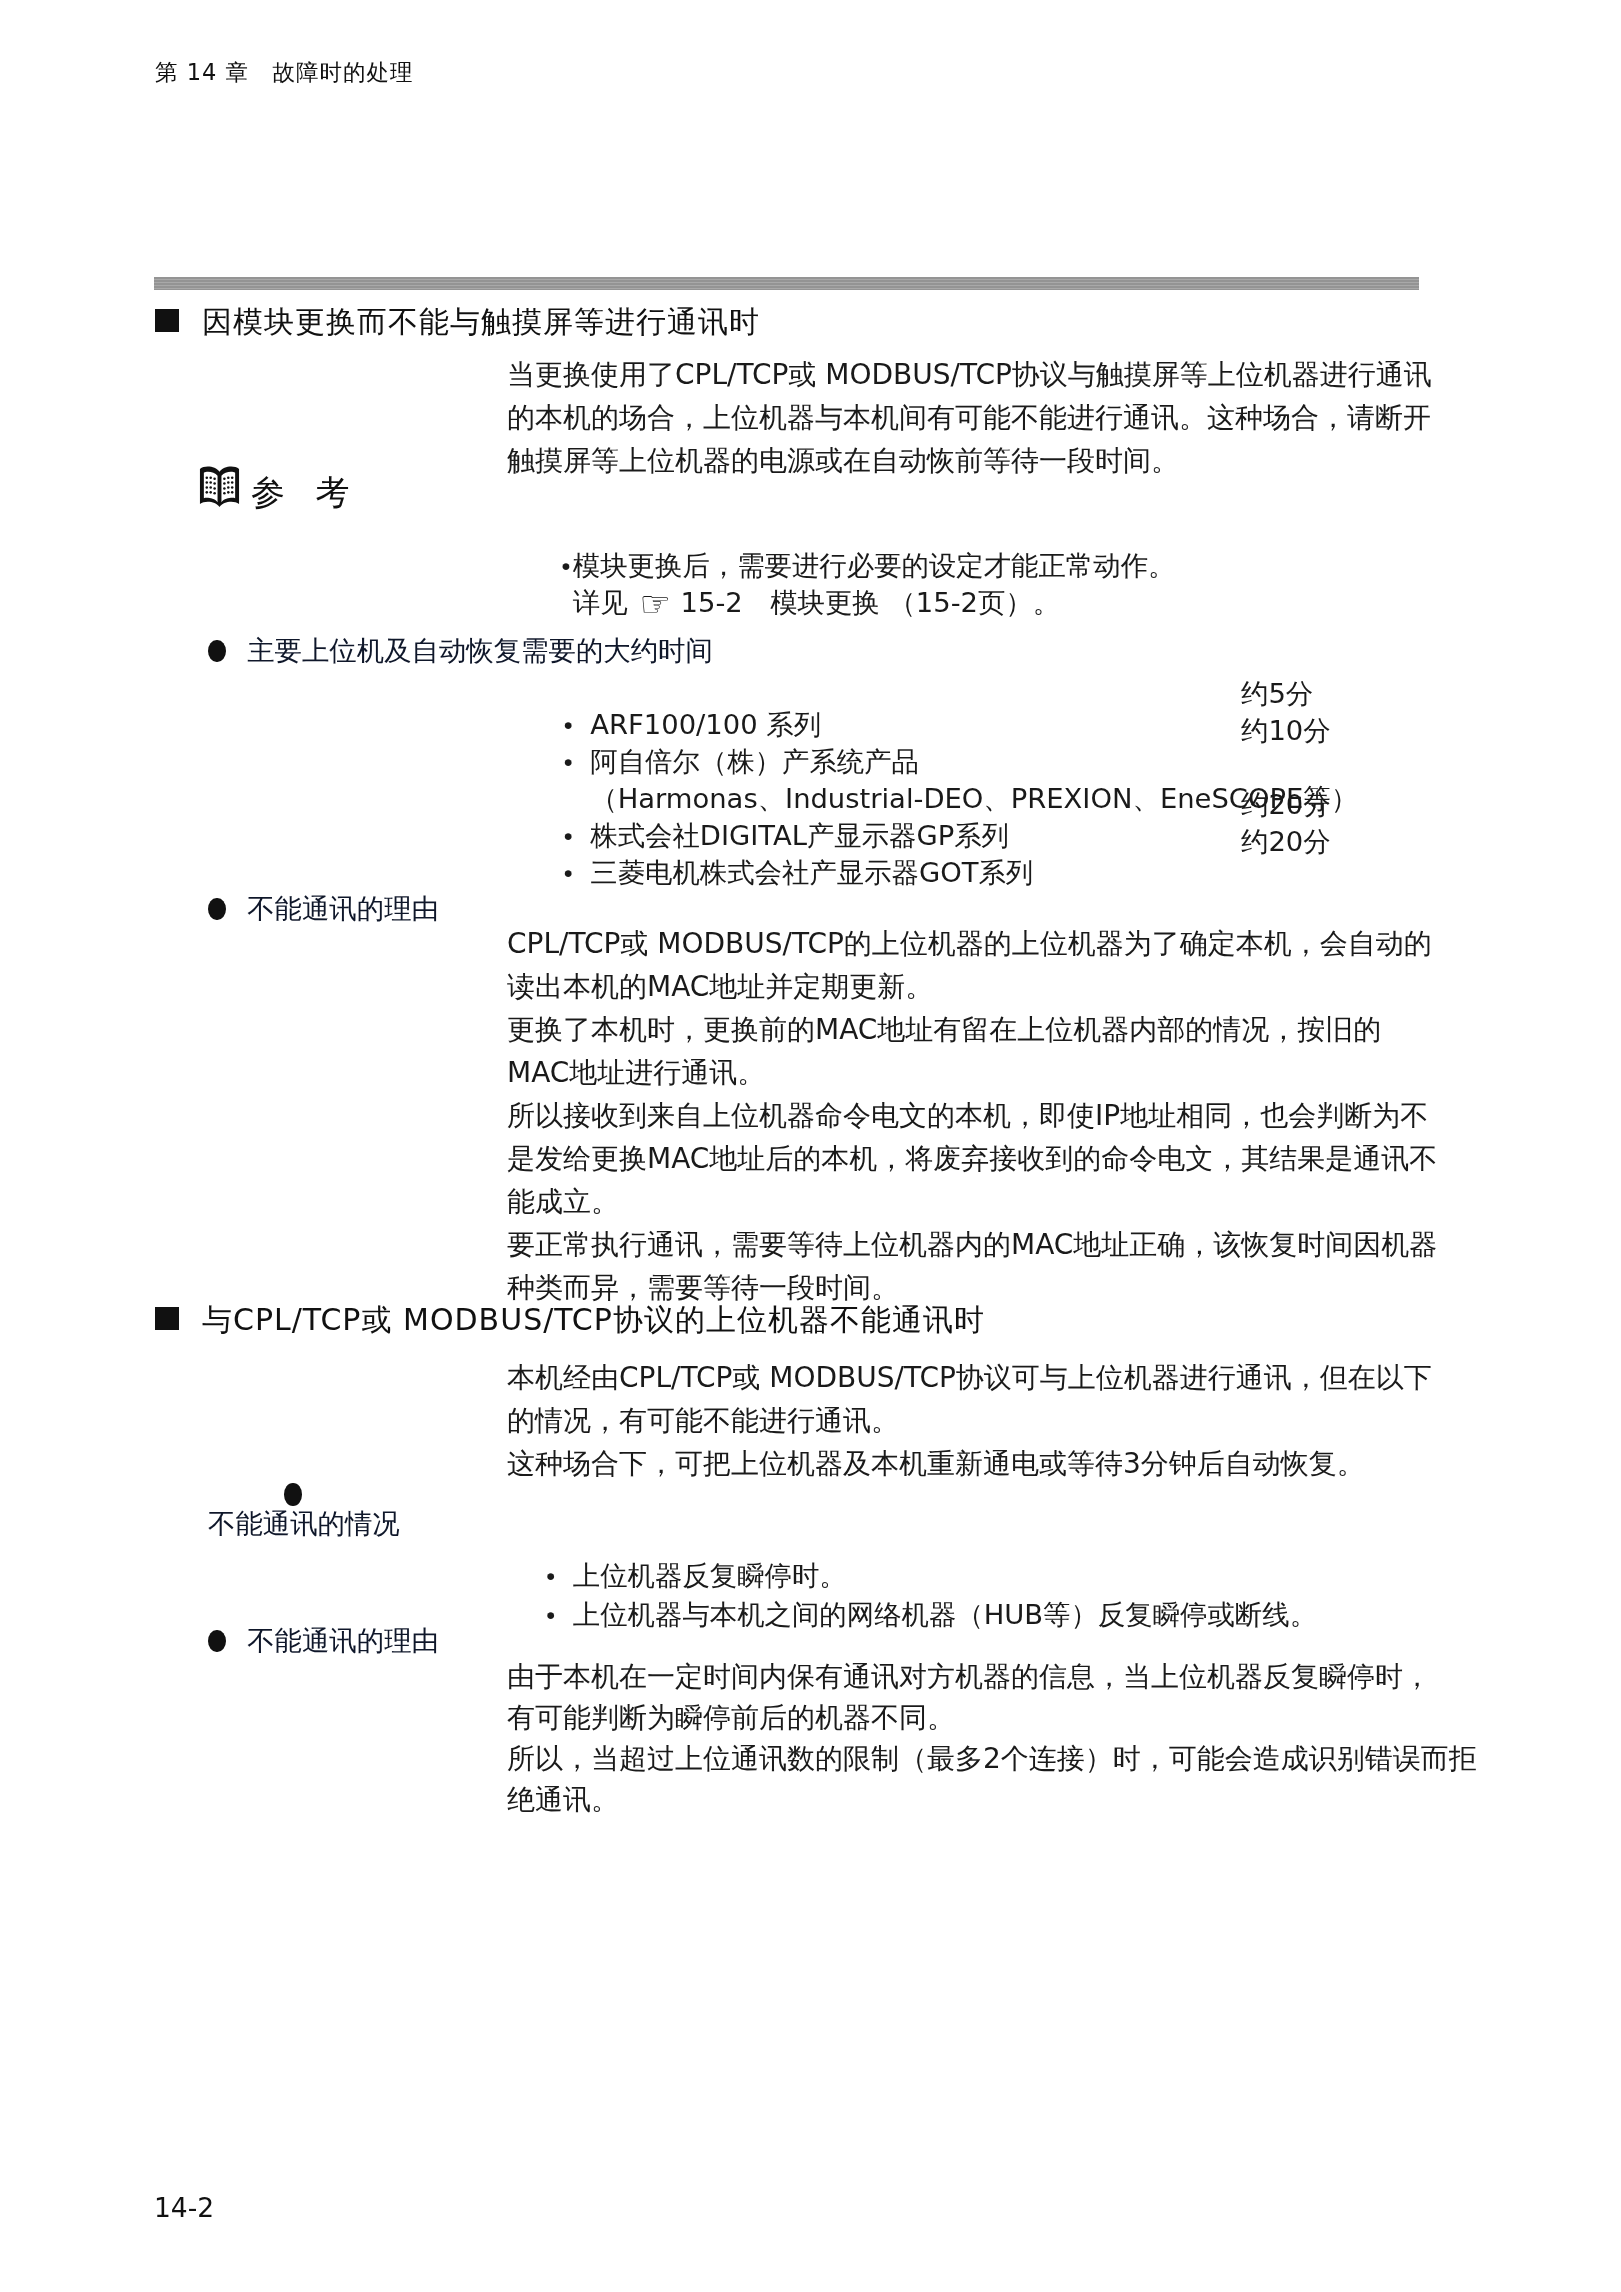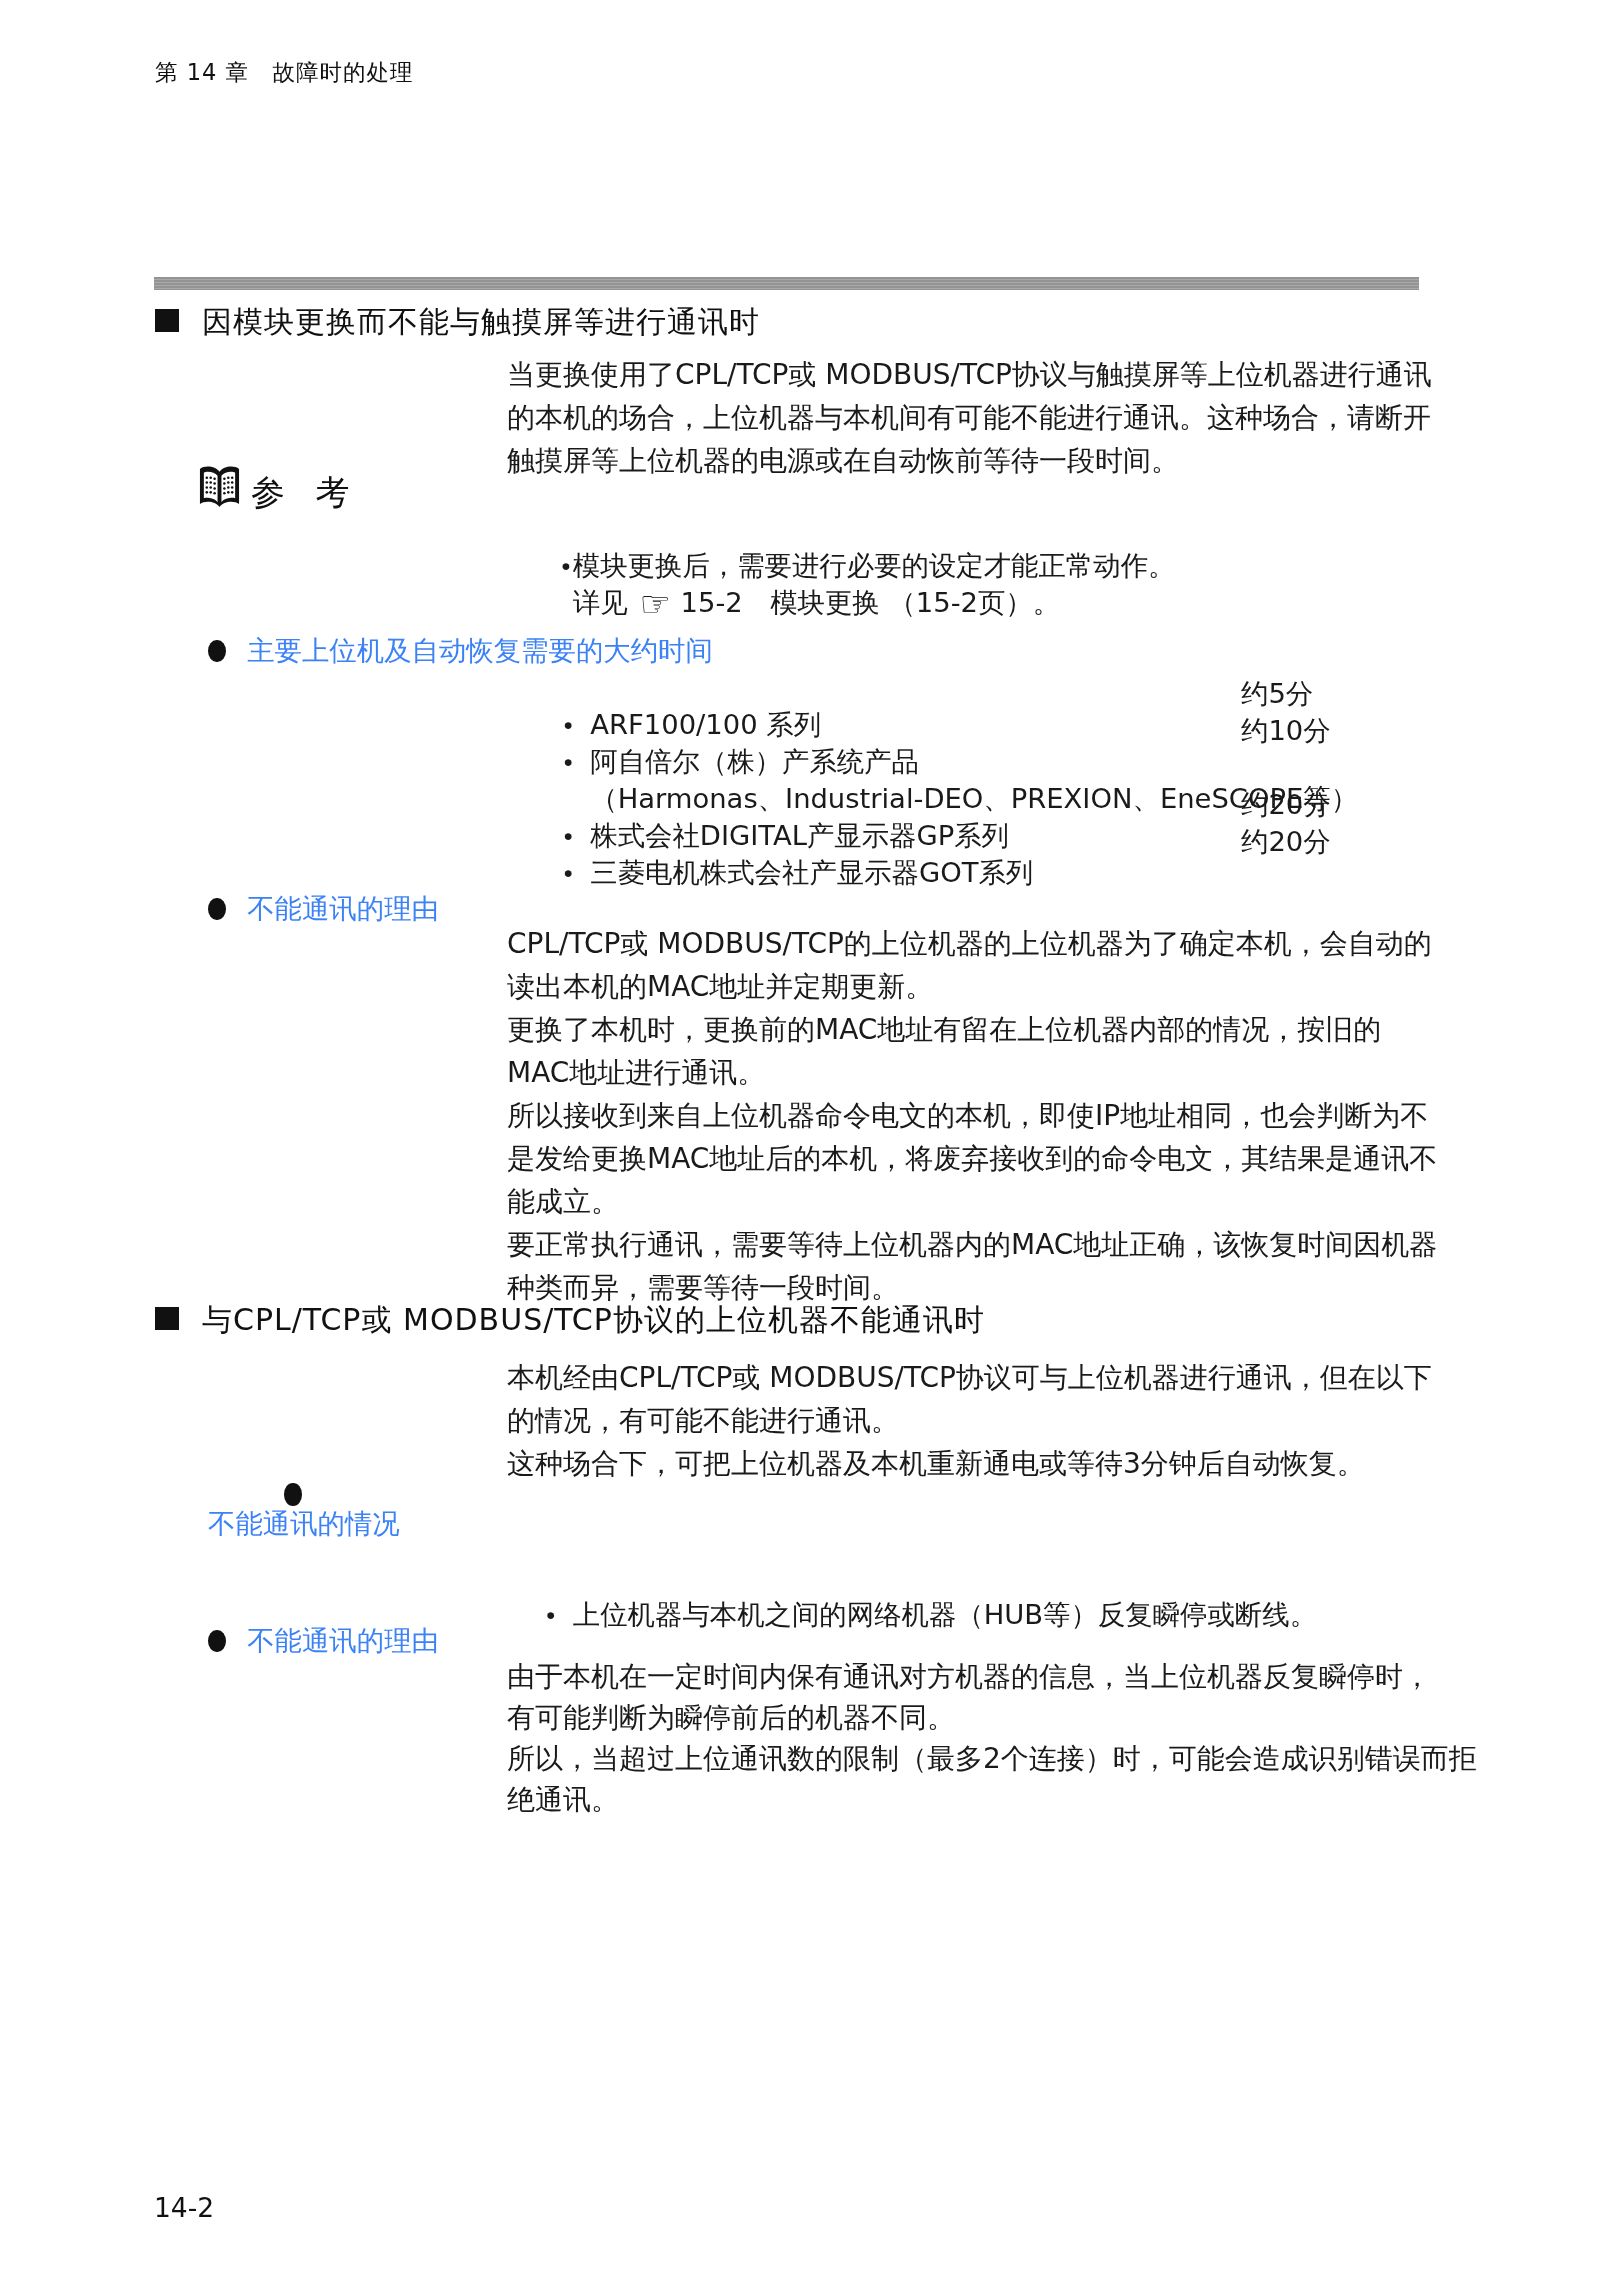--- a/index.html
+++ b/index.html
@@ -79,21 +79,21 @@
     line-height: 27.4px;
     vertical-align: -3.9px;
     margin: 0 9.8px 0 11.8px;
   }
   .subhead {
     position: absolute;
     left: 208px;
     display: flex;
     align-items: center;
     font-size: 27.4px;
-    color: #3b82f6;
+    color: #0f172a;
     white-space: pre;
   }
   .subhead .dot {
     display: inline-block;
     width: 17.6px; height: 22.5px;
     background: #111;
     border-radius: 50%;
     margin-right: 21.6px;
     flex: none;
   }
@@ -219,20 +219,23 @@
 
   <div class="para" style="top:1356px;">本机经由CPL/TCP或 MODBUS/TCP协议可与上位机器进行通讯，但在以下
 的情况，有可能不能进行通讯。
 这种场合下，可把上位机器及本机重新通电或等待3分钟后自动恢复。</div>
 
   <div class="subhead" style="top:1483px;flex-direction:column;">
     <span class="dot"></span>
     <span>不能通讯的情况</span>
   </div>
 
+  <div class="bullet-line" style="top:1527px;">
+    <span class="b">•</span><span>上位机器反复瞬停时。</span>
+  </div>
   <div class="bullet-line" style="top:1566px;">
     <span class="b">•</span><span>上位机器与本机之间的网络机器（HUB等）反复瞬停或断线。</span>
   </div>
 
   <div class="subhead" style="top:1623px;">
     <span class="dot"></span>
     <span>不能通讯的理由</span>
   </div>
 
   <div class="para" style="top:1656px; line-height:41px;">由于本机在一定时间内保有通讯对方机器的信息，当上位机器反复瞬停时，

